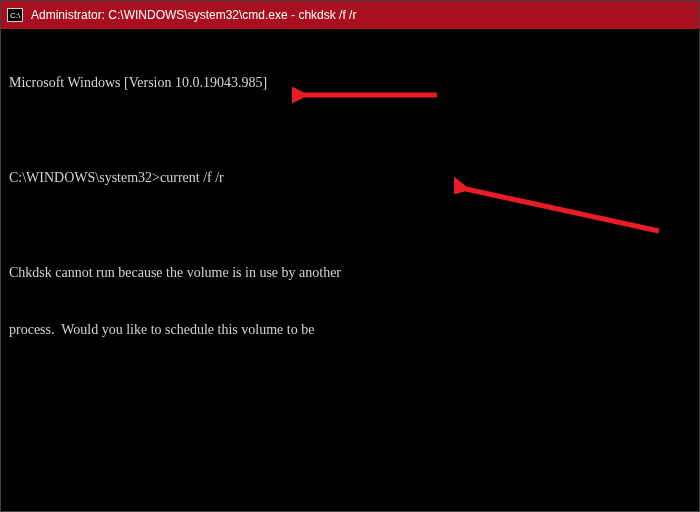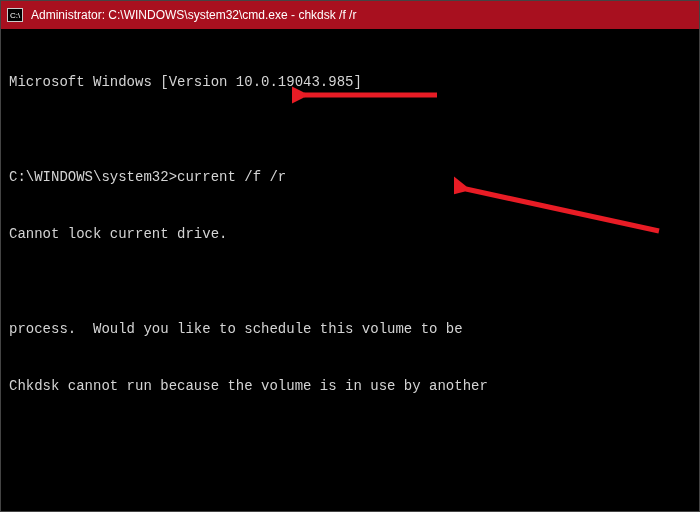--- a/index.html
+++ b/index.html
@@ -54,20 +54,21 @@
       flex: 1;
       padding: 6px 8px;
       color: #d4d4d4;
       font-size: 14px;
       line-height: 19px;
       white-space: pre-wrap;
       word-break: break-word;
     }
     .line {
       display: block;
+      font-family: Liberation Serif, serif;
     }
     .arrow {
       position: absolute;
       pointer-events: none;
     }
     .arrow1 {
       left: 292px;
       top: 82px;
     }
     .arrow2 {
@@ -80,24 +81,23 @@
 
 <div class="window">
   <div class="titlebar">
     <span class="titlebar-icon">C:\</span>
     <span class="titlebar-title">Administrator: C:\WINDOWS\system32\cmd.exe - chkdsk  /f /r</span>
   </div>
   <div class="terminal">
     <span class="line">Microsoft Windows [Version 10.0.19043.985]</span>
     <span class="line"></span>
     <span class="line"><span>C:\WINDOWS\system32&gt;</span><span>current /f /r</span></span>
-    <span class="line">Cannot lock current drive.</span>
     <span class="line"></span>
+    <span class="line">Chkdsk cannot run because the volume is in use by another</span>
     <span class="line">process.  Would you like to schedule this volume to be</span>
-    <span class="line">Chkdsk cannot run because the volume is in use by another</span>
     
   </div>
 </div>
 
 <svg class="arrow arrow1" width="150" height="26">
   <defs>
     <marker id="ah1" markerWidth="8" markerHeight="8" refX="1" refY="4" orient="auto" markerUnits="strokeWidth">
       <path d="M8,0 L0,4 L8,8 Z" fill="#e81c25"></path>
     </marker>
   </defs>

